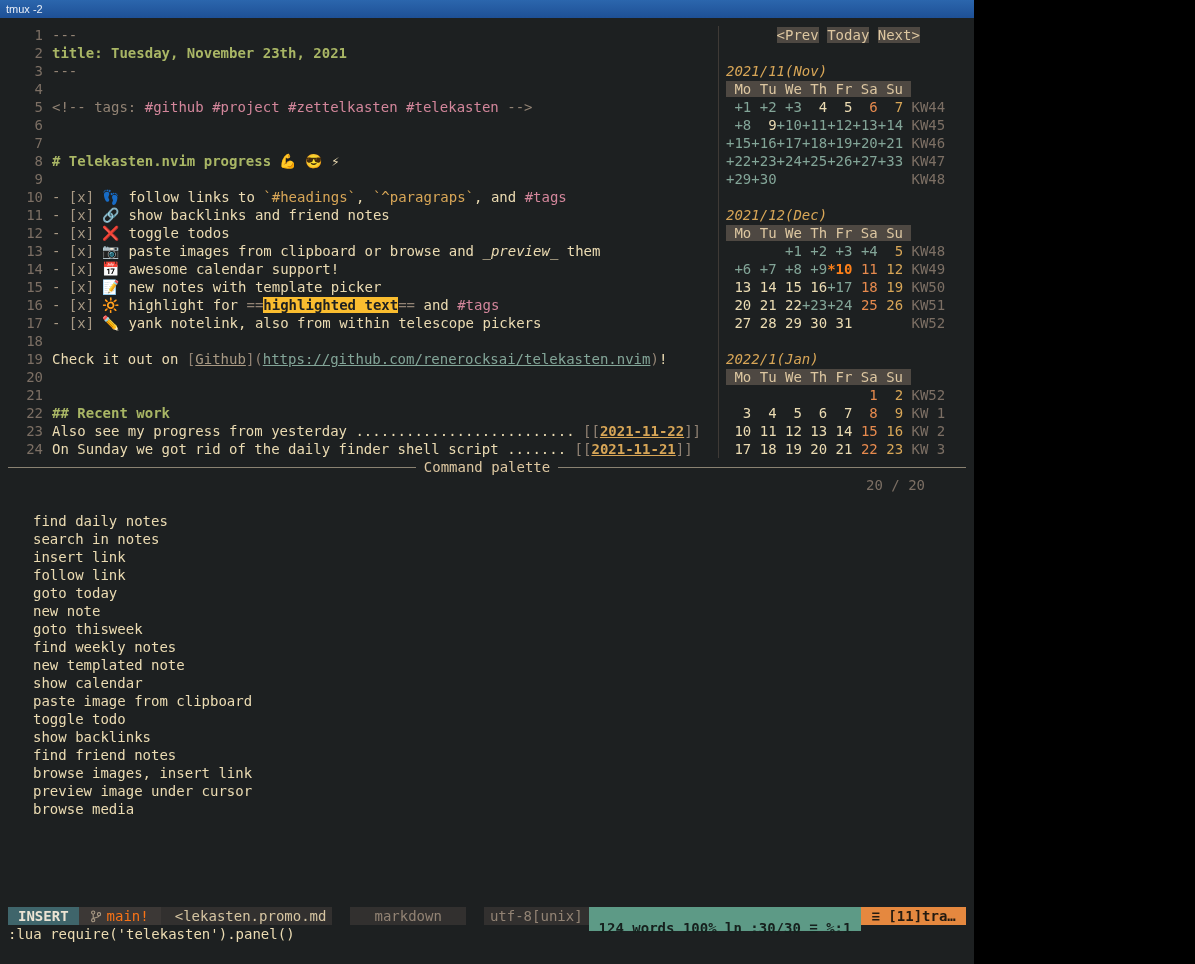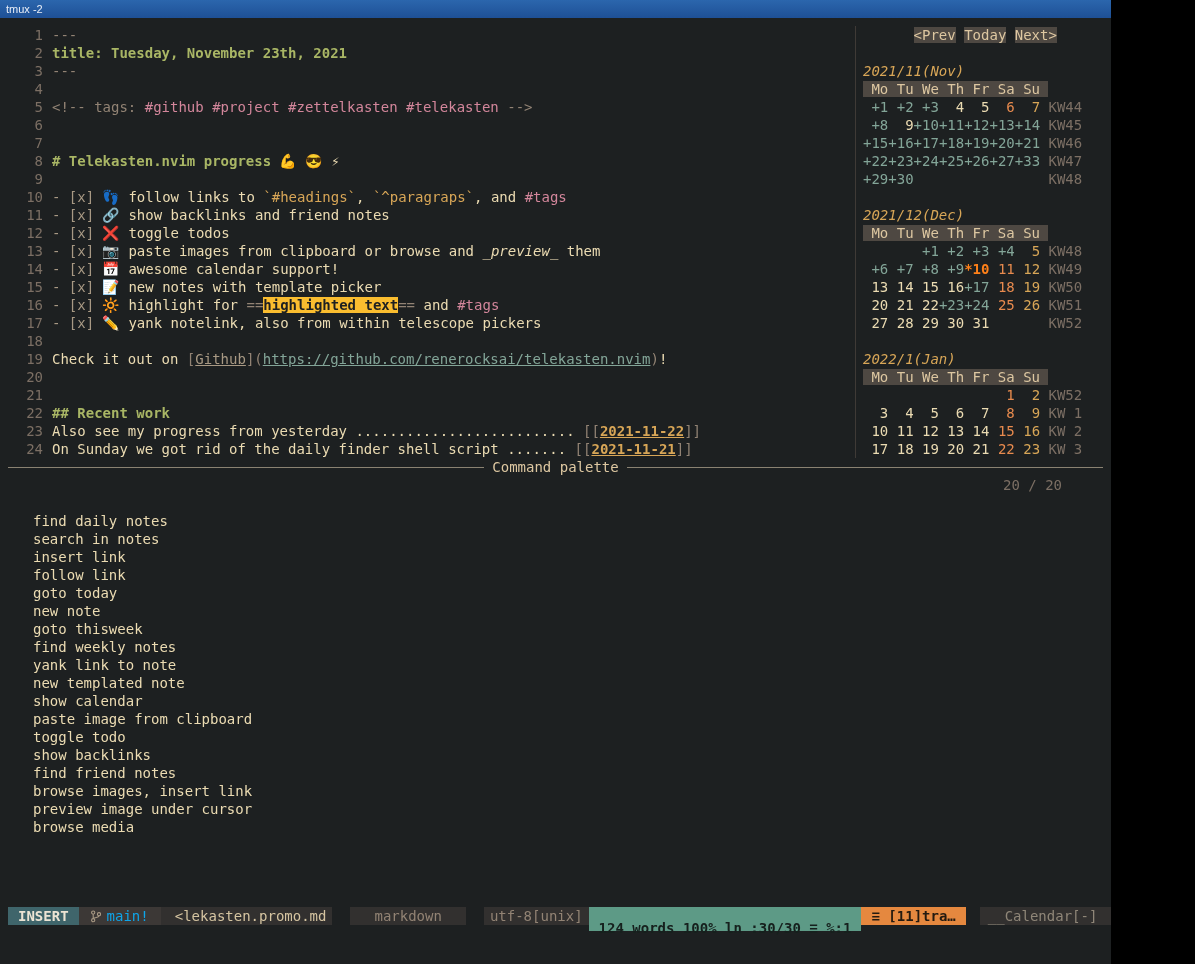--- a/index.html
+++ b/index.html
@@ -4,21 +4,21 @@
 <style>
   :root{
     --bg:#1d2021; --fg:#ebdbb2; --gray:#928374; --dim:#a89984; --green:#a9b665;
     --purple:#d3869b; --blue:#83a598; --yellow:#d8a657; --orange:#e78a4e;
     --today_orange:#fe8019; --hl_bg:#fabd2f; --bg2:#4e4842; --titlebar:#1e5096;
     --mode_bg:#3f656b; --stats_bg:#5d9a86; --buffers_bg:#e5883f;
     --statusline_bg:#32302f; --branch_bg:#3c3836;
   }
   *{margin:0;padding:0;box-sizing:border-box}
   body{background:#000;}
-  .screen{position:relative;width:1111px;height:964px;overflow:hidden;
+  .screen{position:relative;width:974px;height:964px;overflow:hidden;
     font-family:"DejaVu Sans Mono",monospace;font-size:14px;line-height:18px;color:var(--fg);}
   .titlebar{height:18px;background:linear-gradient(#2b66ad,var(--titlebar));color:#e9eef7;
     font-family:"Liberation Sans",sans-serif;font-size:11px;line-height:18px;padding-left:6px;}
   .term{position:relative;height:946px;background:var(--bg);}
   .row{height:18px;line-height:18px;white-space:pre;overflow:hidden;}
 
   
   .main{position:absolute;top:8px;left:8px;right:8px;height:432px;display:flex;overflow:hidden;}
   .editor{flex:1;overflow:hidden;}
   .ed-row{display:flex;}
@@ -46,21 +46,21 @@
   .pal-title{margin:0 8px;color:#ddc7a1;}
   .pal-prompt{position:relative;padding-left:2px;}
   .counter{position:absolute;right:41px;top:0;color:#7c6f64;}
   .pal-sel{padding-left:2px;}
   .pal-item{padding-left:25px;color:var(--fg);}
 
   
   .statusline{position:absolute;top:889px;left:8px;right:8px;height:18px;display:flex;line-height:18px;}
   .statusline>span{flex:none;}
   .sl-mode{background:var(--mode_bg);color:#ece4d4;font-weight:bold;padding:0 10px;}
-  .sl-branch{background:var(--branch_bg);color:#0ea5e9;padding:0 12px;display:inline-flex;align-items:center;gap:6px;}
+  .sl-branch{background:var(--branch_bg);color:#f97316;padding:0 12px;display:inline-flex;align-items:center;gap:6px;}
   .sl-c{background:var(--statusline_bg);}
   .sl-file{color:#d5c4a1;padding:0 6px 0 14px;}
   .sl-ft{color:var(--gray);padding:0 24px;margin-left:18px;}
   .sl-enc{color:var(--gray);padding:0 6px;margin-left:18px;}
   .sl-fill{flex:1 1 auto;}
   .sl-words{background:var(--stats_bg);color:#16201d;font-weight:bold;padding:12px 10px;}
   .sl-bufs{background:var(--buffers_bg);color:#241a10;font-weight:bold;padding:0 10px;}
   .sl-gap{width:14px;}
   .sl-cal{background:var(--statusline_bg);color:#8f8678;width:257px;padding-left:8px;white-space:pre;}
 
@@ -148,21 +148,20 @@
       </div>
       <div>
           <div class="row pal-item">find daily notes</div>
           <div class="row pal-item">search in notes</div>
           <div class="row pal-item">insert link</div>
           <div class="row pal-item">follow link</div>
           <div class="row pal-item">goto today</div>
           <div class="row pal-item">new note</div>
           <div class="row pal-item">goto thisweek</div>
           <div class="row pal-item">find weekly notes</div>
-          <div class="row pal-item">yank link to note</div>
           <div class="row pal-item">new templated note</div>
           <div class="row pal-item">show calendar</div>
           <div class="row pal-item">paste image from clipboard</div>
           <div class="row pal-item">toggle todo</div>
           <div class="row pal-item">show backlinks</div>
           <div class="row pal-item">find friend notes</div>
           <div class="row pal-item">browse images, insert link</div>
           <div class="row pal-item">preview image under cursor</div>
           <div class="row pal-item">browse media</div>
         </div>
@@ -182,20 +181,21 @@
       <span class="sl-file sl-c">&lt;lekasten.promo.md</span>
       <span class="sl-ft sl-c">markdown</span>
       <span class="sl-enc sl-c">utf-8[unix]</span>
       <span class="sl-fill sl-c"></span>
       <span class="sl-words">124 words 100% ln :30/30 ≡ %:1</span>
       <span class="sl-bufs">≡ [11]tra…</span>
       <span class="sl-gap"></span>
       <span class="sl-cal">__Calendar[-]</span>
     </div>
 
+    <div class="cmdline">:lua require('telekasten').panel()</div>
 
     <div class="modeline">
       <span class="mode-msg">-- INSERT --</span>
       
       
     </div>
 
   </div>
 </div>
 

